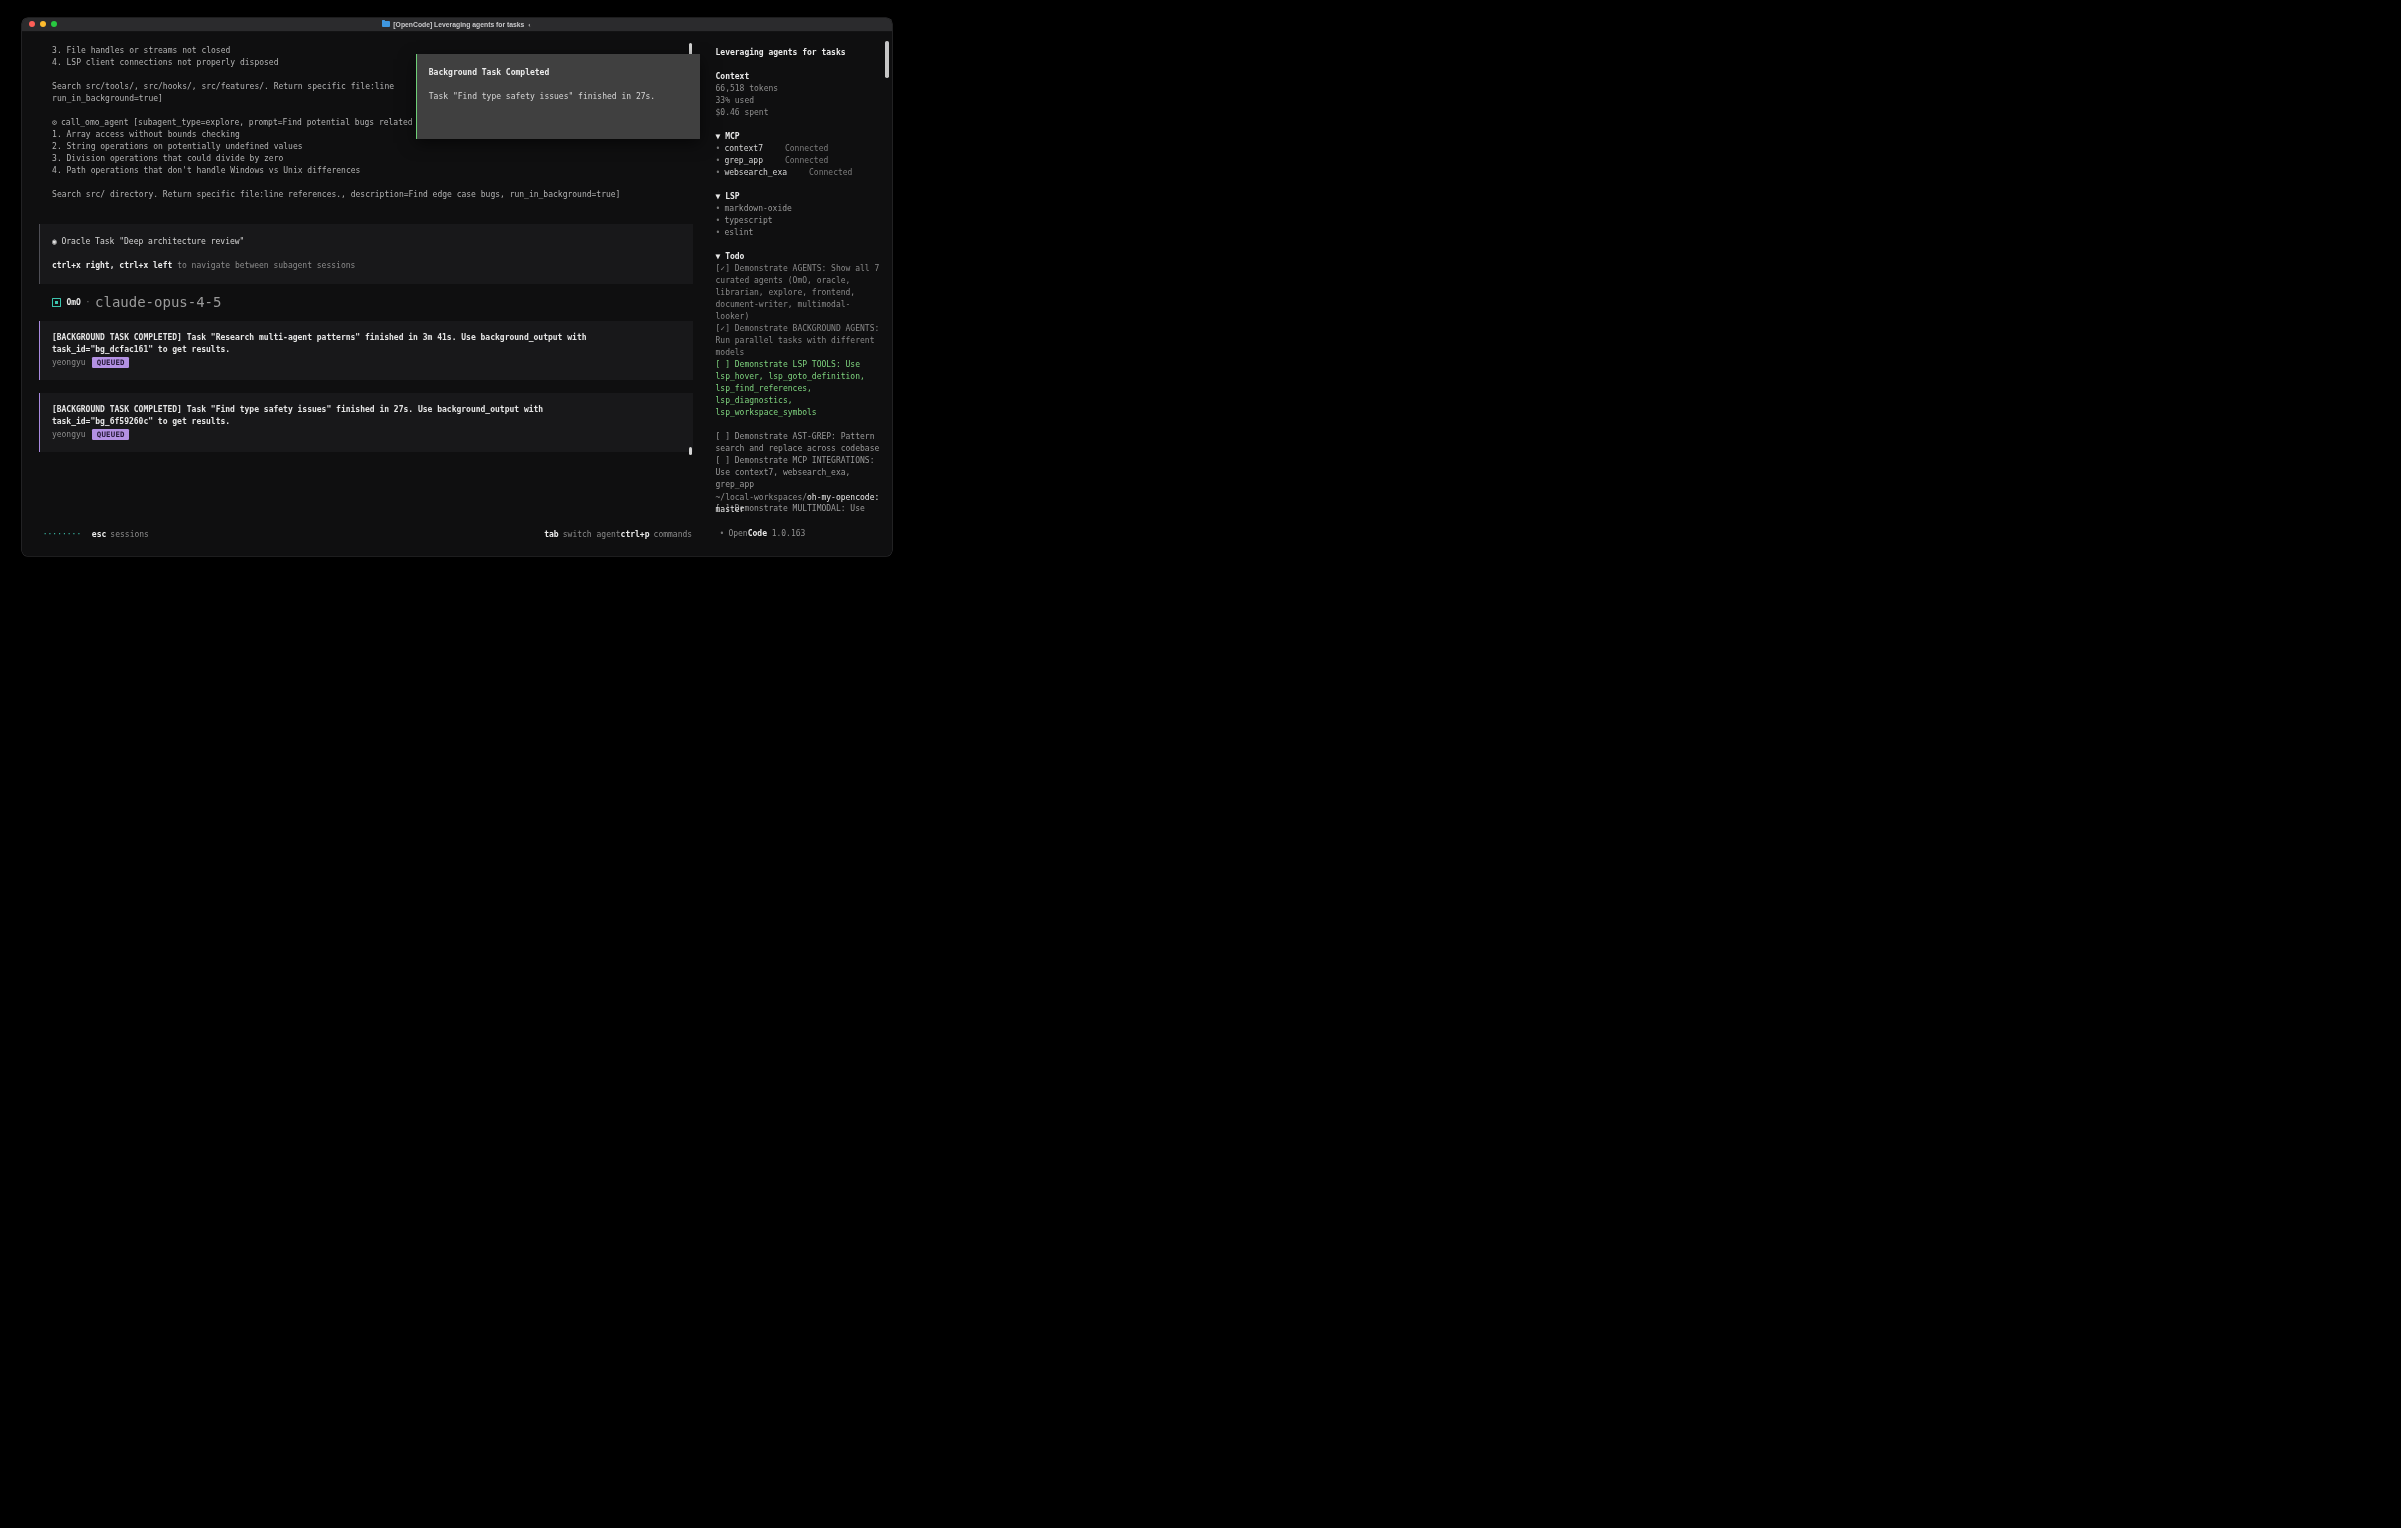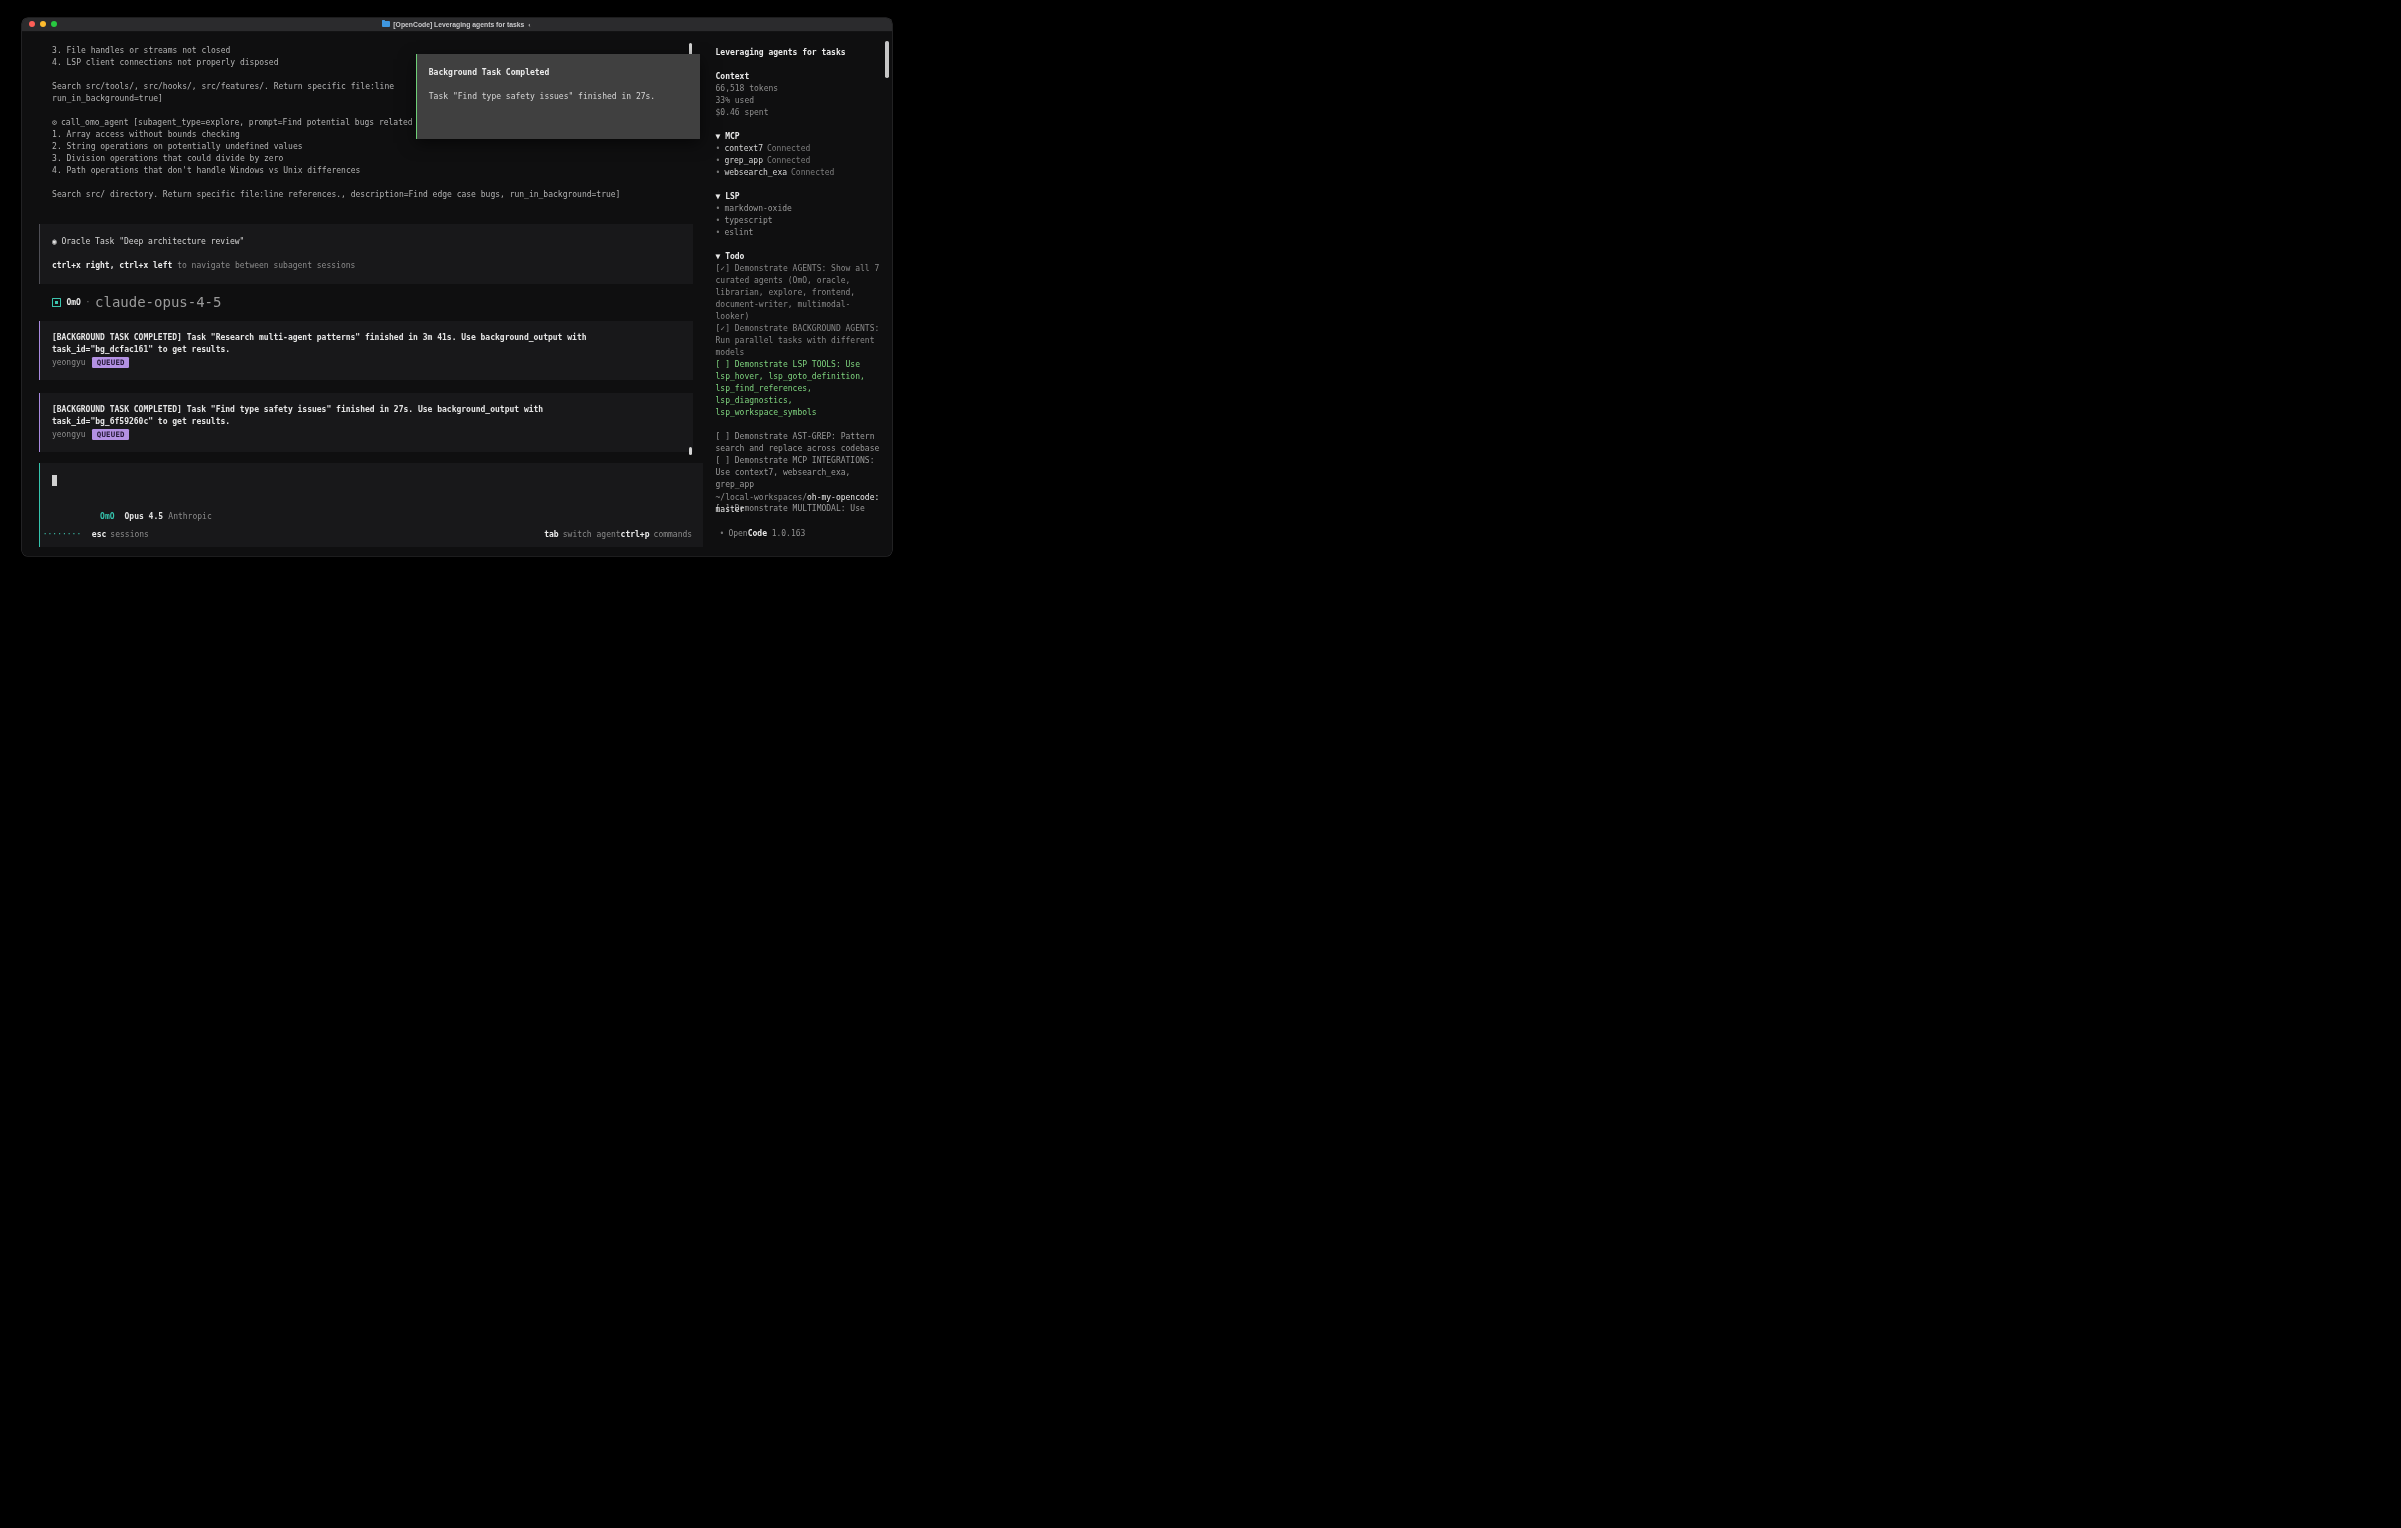--- a/index.html
+++ b/index.html
@@ -72,21 +72,21 @@
   .main-thumb-1{right:2.4px;top:11.8px;height:16.5px}
   .main-thumb-2{right:2.4px;top:415px;height:8.3px}
   
   .sidebar{flex:1;position:relative;padding:15.4px 8.3px 0 21px;font-size:8px;line-height:12px;overflow:hidden;min-width:0}
   .sb-title{font-weight:700;color:#eaeaea}
   .sb-head{font-weight:700;color:#eaeaea}
   .sb-dim{color:#8f8f8f}
   .sb-line{white-space:pre;min-height:12px}
   .bullet{color:#767676;margin-right:4.1px}
   .mcp-name{color:#d6d6d6}
-  .mcp-status{color:#7c7c7c;margin-left:4px}
+  .mcp-status{color:#7c7c7c;margin-left:22px}
   .lsp-name{color:#9a9a9a}
   .todo{color:#9a9a9a;white-space:normal}
   .todo.done{color:#898989}
   .todo.active{color:#7fd47f}
   .mt{margin-top:12px}
   .sb-path{position:absolute;left:21px;right:8.3px;bottom:40px;color:#8f8f8f;white-space:normal}
   .path-main{color:#e8e8e8}
   .path-branch{color:#e8e8e8}
   .sb-footer{position:absolute;left:25px;bottom:15.4px;white-space:pre}
   .app-dim{color:#8f8f8f}
@@ -156,27 +156,20 @@
 
       <div class="panel msg">
         <div class="line msg-text">[BACKGROUND TASK COMPLETED] Task "Find type safety issues" finished in 27s. Use background_output with</div>
         <div class="line msg-text">task_id="bg_6f59260c" to get results.</div>
         <div class="msg-meta">
           <span class="author">yeongyu</span>
           <span class="badge">QUEUED</span>
         </div>
       </div>
 
-      <div class="panel input-panel">
-        <div class="line"><span class="caret"></span></div>
-        <div class="gap"></div>
-        <div class="line">
-          <span class="input-agent">OmO</span><span class="input-model">Opus 4.5</span><span class="input-provider">Anthropic</span>
-        </div>
-      </div>
 
       <div class="statusbar">
         <span class="spinner">········</span>
         <span class="hintpair"><span class="key">esc</span><span class="klabel">sessions</span></span>
         <span class="sb-right">
           <span class="hintpair"><span class="key">tab</span><span class="klabel">switch agent</span></span>
           <span class="hintpair"><span class="key">ctrl+p</span><span class="klabel">commands</span></span>
         </span>
       </div>
 

